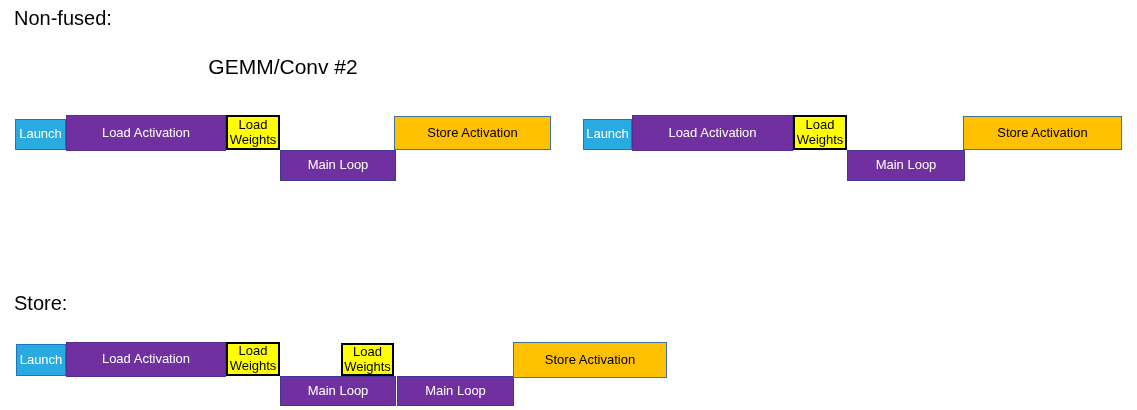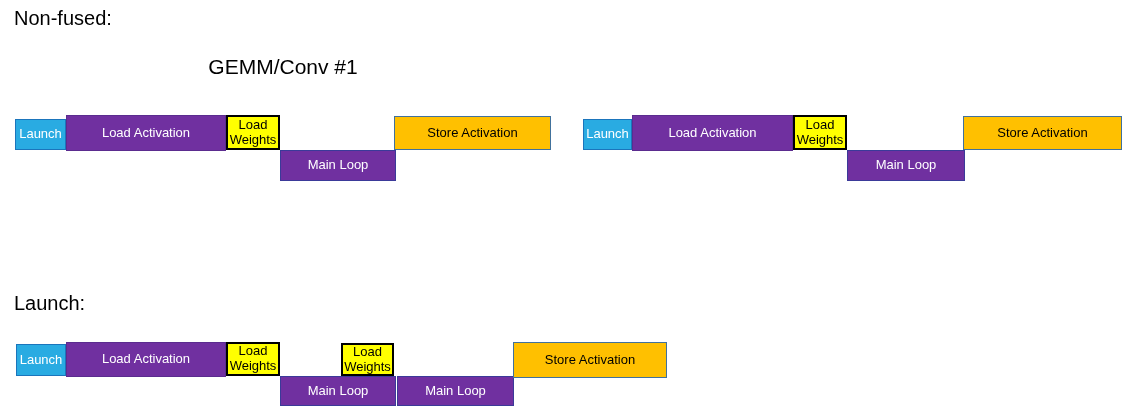--- a/index.html
+++ b/index.html
@@ -34,23 +34,23 @@
     line-height:1.12;
     padding:0 1px;
   }
 </style>
 </head>
 <body>
 
 <div class="canvas" style="background: rgb(255, 255, 255);">
   <div class="section-label" style="left:14px;top:7px;">Non-fused:</div>
 
-  <div class="section-label" style="left:14px;top:292px;">Launch:</div>
+  <div class="section-label" style="left:14px;top:292px;">Store:</div>
 
-<div class="group-title" style="left: 283px; top: 55px;">GEMM/Conv #1</div>
+<div class="group-title" style="left: 283px; top: 55px;">GEMM/Conv #2</div>
     <div class="block" style="left: 15px; top: 119px; width: 51px; height: 31px; background: rgb(41, 171, 226); border: 1px solid rgb(27, 117, 188); color: rgb(255, 255, 255);">Launch</div>
     <div class="block" style="left: 66px; top: 115px; width: 160px; height: 36px; background: rgb(112, 48, 160); border: 1px solid rgb(91, 44, 143); color: rgb(255, 255, 255);">Load Activation</div>
     <div class="block" style="left: 226px; top: 115px; width: 54px; height: 35px; background: rgb(255, 255, 0); border: 2px solid rgb(0, 0, 0); color: rgb(0, 0, 0);">Load Weights</div>
     <div class="block" style="left: 280px; top: 150px; width: 116px; height: 31px; background: rgb(112, 48, 160); border: 1px solid rgb(59, 58, 153); color: rgb(255, 255, 255);">Main Loop</div>
     <div class="block" style="left: 394px; top: 116px; width: 157px; height: 34px; background: rgb(255, 192, 0); border: 1px solid rgb(65, 113, 156); color: rgb(0, 0, 0);">Store Activation</div>
     <div class="block" style="left: 583px; top: 119px; width: 49px; height: 31px; background: rgb(41, 171, 226); border: 1px solid rgb(27, 117, 188); color: rgb(255, 255, 255);">Launch</div>
     <div class="block" style="left: 632px; top: 115px; width: 161px; height: 36px; background: rgb(112, 48, 160); border: 1px solid rgb(91, 44, 143); color: rgb(255, 255, 255);">Load Activation</div>
     <div class="block" style="left: 793px; top: 115px; width: 54px; height: 35px; background: rgb(255, 255, 0); border: 2px solid rgb(0, 0, 0); color: rgb(0, 0, 0);">Load Weights</div>
     <div class="block" style="left: 847px; top: 150px; width: 118px; height: 31px; background: rgb(112, 48, 160); border: 1px solid rgb(59, 58, 153); color: rgb(255, 255, 255);">Main Loop</div>
     <div class="block" style="left: 963px; top: 116px; width: 159px; height: 34px; background: rgb(255, 192, 0); border: 1px solid rgb(65, 113, 156); color: rgb(0, 0, 0);">Store Activation</div>

